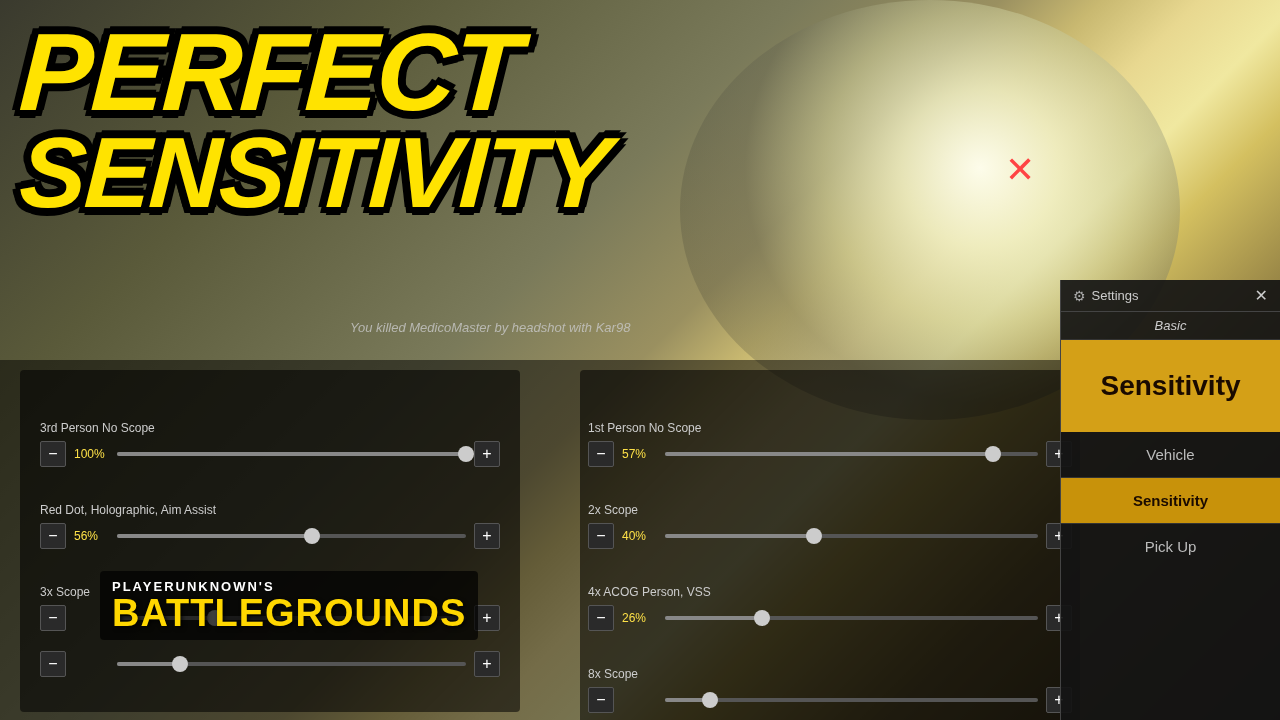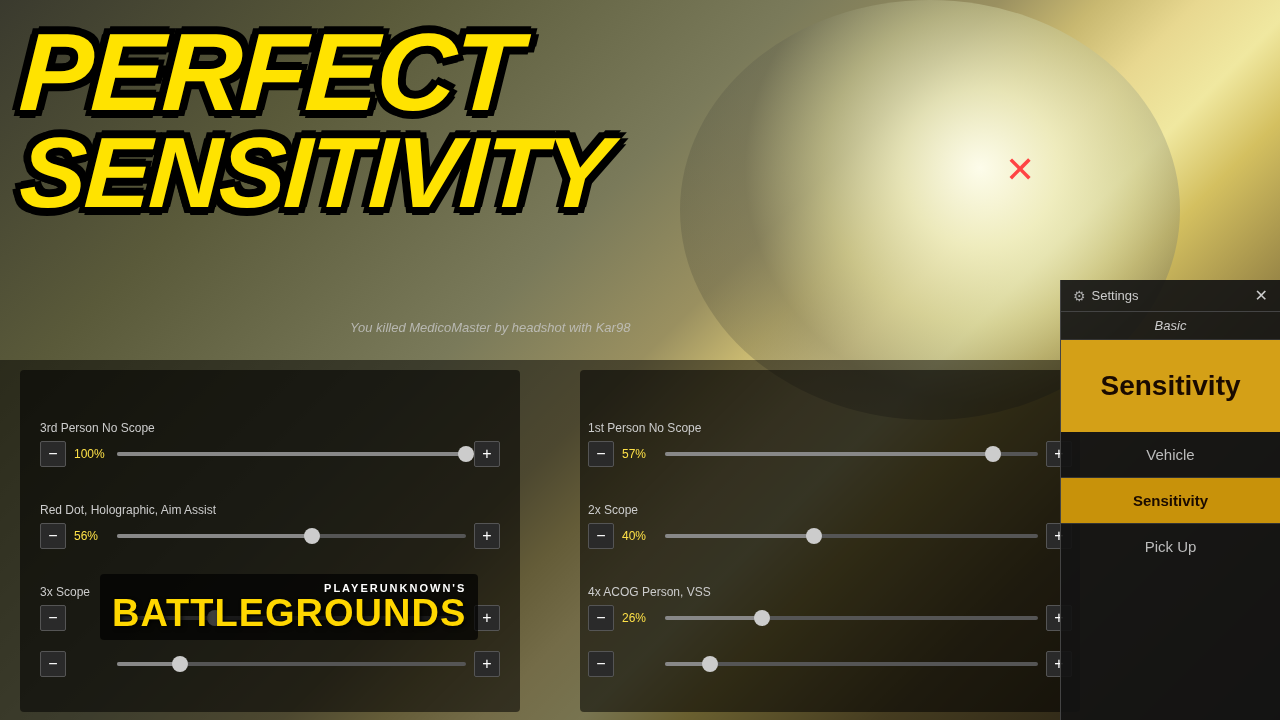--- a/index.html
+++ b/index.html
@@ -85,24 +85,24 @@
       bottom: 80px;
       left: 100px;
       z-index: 10;
       background: rgba(0,0,0,0.7);
       padding: 8px 12px;
       border-radius: 4px;
     }
 
     .pubg-playerunknown {
       color: #ffffff;
-      font-size: 11px;
+      font-size: 13px;
       font-weight: bold;
       letter-spacing: 2px;
-      text-align: right;
+      text-align: left;
       font-family: Arial, sans-serif;
     }
 
     .pubg-battlegrounds {
       color: #FFD700;
       font-size: 38px;
       font-weight: 900;
       font-family: 'Arial Black', Arial, sans-serif;
       letter-spacing: 1px;
       line-height: 1;
@@ -432,20 +432,21 @@
       <div class="slider-value">26%</div>
       <div class="slider-track">
         <div class="slider-fill" style="width: 26%;"></div>
         <div class="slider-thumb" style="left: calc(26% - 8px);"></div>
       </div>
       <div class="slider-plus">+</div>
     </div>
   </div>
 
   <div class="slider-group">
+    <div class="slider-label">8x Scope</div>
     <div class="slider-row">
       <div class="slider-minus">−</div>
       <div class="slider-value" style="visibility:hidden;">12%</div>
       <div class="slider-track">
         <div class="slider-fill" style="width: 12%;"></div>
         <div class="slider-thumb" style="left: calc(12% - 8px);"></div>
       </div>
       <div class="slider-plus">+</div>
     </div>
   </div>

